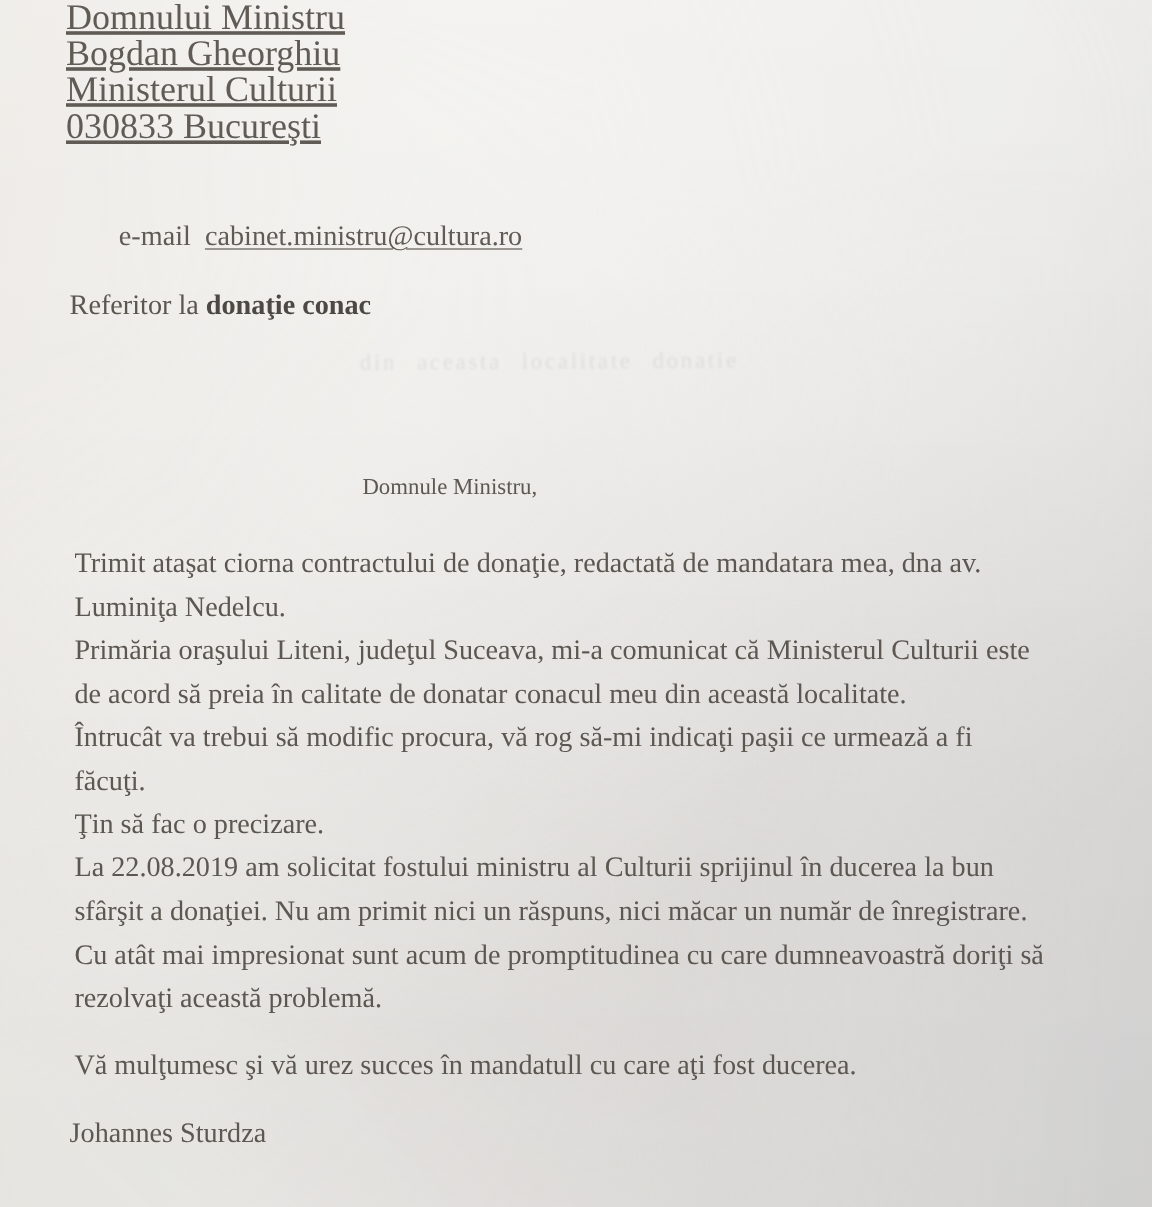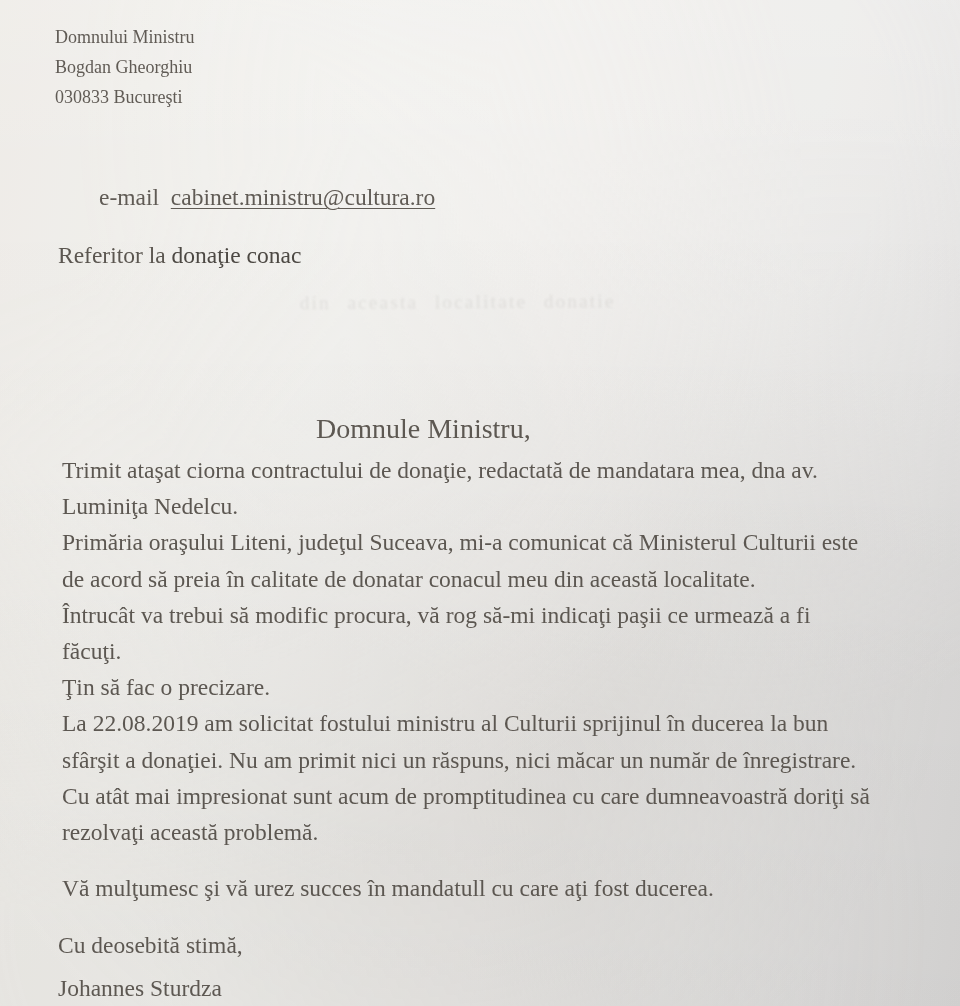--- a/index.html
+++ b/index.html
@@ -81,24 +81,25 @@
     position: relative;
     z-index: 3;
     color: #5c5751;
   }
 
   
   .block { position: absolute; }
 
   .addressee {
     left: 55px;
-    top: 22px;
-    font-size: 18px;
+    top: 0;
+    font-size: 30px;
     line-height: 30.2px;
     color: #605b55;
+    text-decoration: underline;
   }
   .addressee .ln { white-space: nowrap; }
 
   .email-line {
     left: 55px;
     top: 182px;
     font-size: 23.5px;
     line-height: 30px;
     white-space: nowrap;
     color: #605b55;
@@ -111,30 +112,29 @@
   }
 
   .subject {
     left: 58px;
     top: 240px;
     font-size: 23.5px;
     line-height: 30px;
     white-space: nowrap;
     color: #5b5650;
   }
-  .subject b { font-weight: 400; color: #4c4843; }
+  .subject b { font-weight: 700; color: #4c4843; }
 
   .salutation {
-    left: 316px;
+    left: 302px;
     top: 392px;
-    font-size: 28px;
+    font-size: 19px;
     line-height: 30px;
     white-space: nowrap;
     color: #5d5852;
-    margin-top: 22px;
   }
 
   .body {
     left: 62px;
     top: 452px;
     width: 810px;
     font-size: 23.5px;
     line-height: 36.2px;
     color: #5c5751;
   }
@@ -160,20 +160,21 @@
 
   <div class="grain"></div>
   <div class="shade"></div>
   <div class="showthrough">din aceasta localitate donatie</div>
 
   <div class="content">
 
     <div class="block addressee">
       <div class="ln">Domnului Ministru</div>
       <div class="ln">Bogdan Gheorghiu</div>
+      <div class="ln">Ministerul Culturii</div>
       <div class="ln">030833 Bucureşti</div>
     </div>
 
     <div class="block email-line">
       <span>e-mail</span><span>&nbsp;&nbsp;</span><span class="addr">cabinet.ministru@cultura.ro</span>
     </div>
 
     <div class="block subject">
       <span>Referitor la </span><b>donaţie conac</b>
     </div>
@@ -185,18 +186,17 @@
       <p>Primăria oraşului Liteni, judeţul Suceava, mi-a comunicat că Ministerul Culturii este de acord să preia în calitate de donatar conacul meu din această localitate.</p>
       <p>Întrucât va trebui să modific procura, vă rog să-mi indicaţi paşii ce urmează a fi făcuţi.</p>
       <p>Ţin să fac o precizare.</p>
       <p>La 22.08.2019 am solicitat fostului ministru al Culturii sprijinul în ducerea la bun sfârşit a donaţiei. Nu am primit nici un răspuns, nici măcar un număr de înregistrare.</p>
       <p>Cu atât mai impresionat sunt acum de promptitudinea cu care dumneavoastră doriţi să rezolvaţi această problemă.</p>
       <div class="gap"></div>
       <p>Vă mulţumesc şi vă urez succes în mandatull cu care aţi fost ducerea.</p>
     </div>
 
     <div class="block closing">
-      <div class="ln">Cu deosebită stimă,</div>
       <div class="ln">Johannes Sturdza</div>
     </div>
 
   </div>
 </div>
 
 </body></html>

